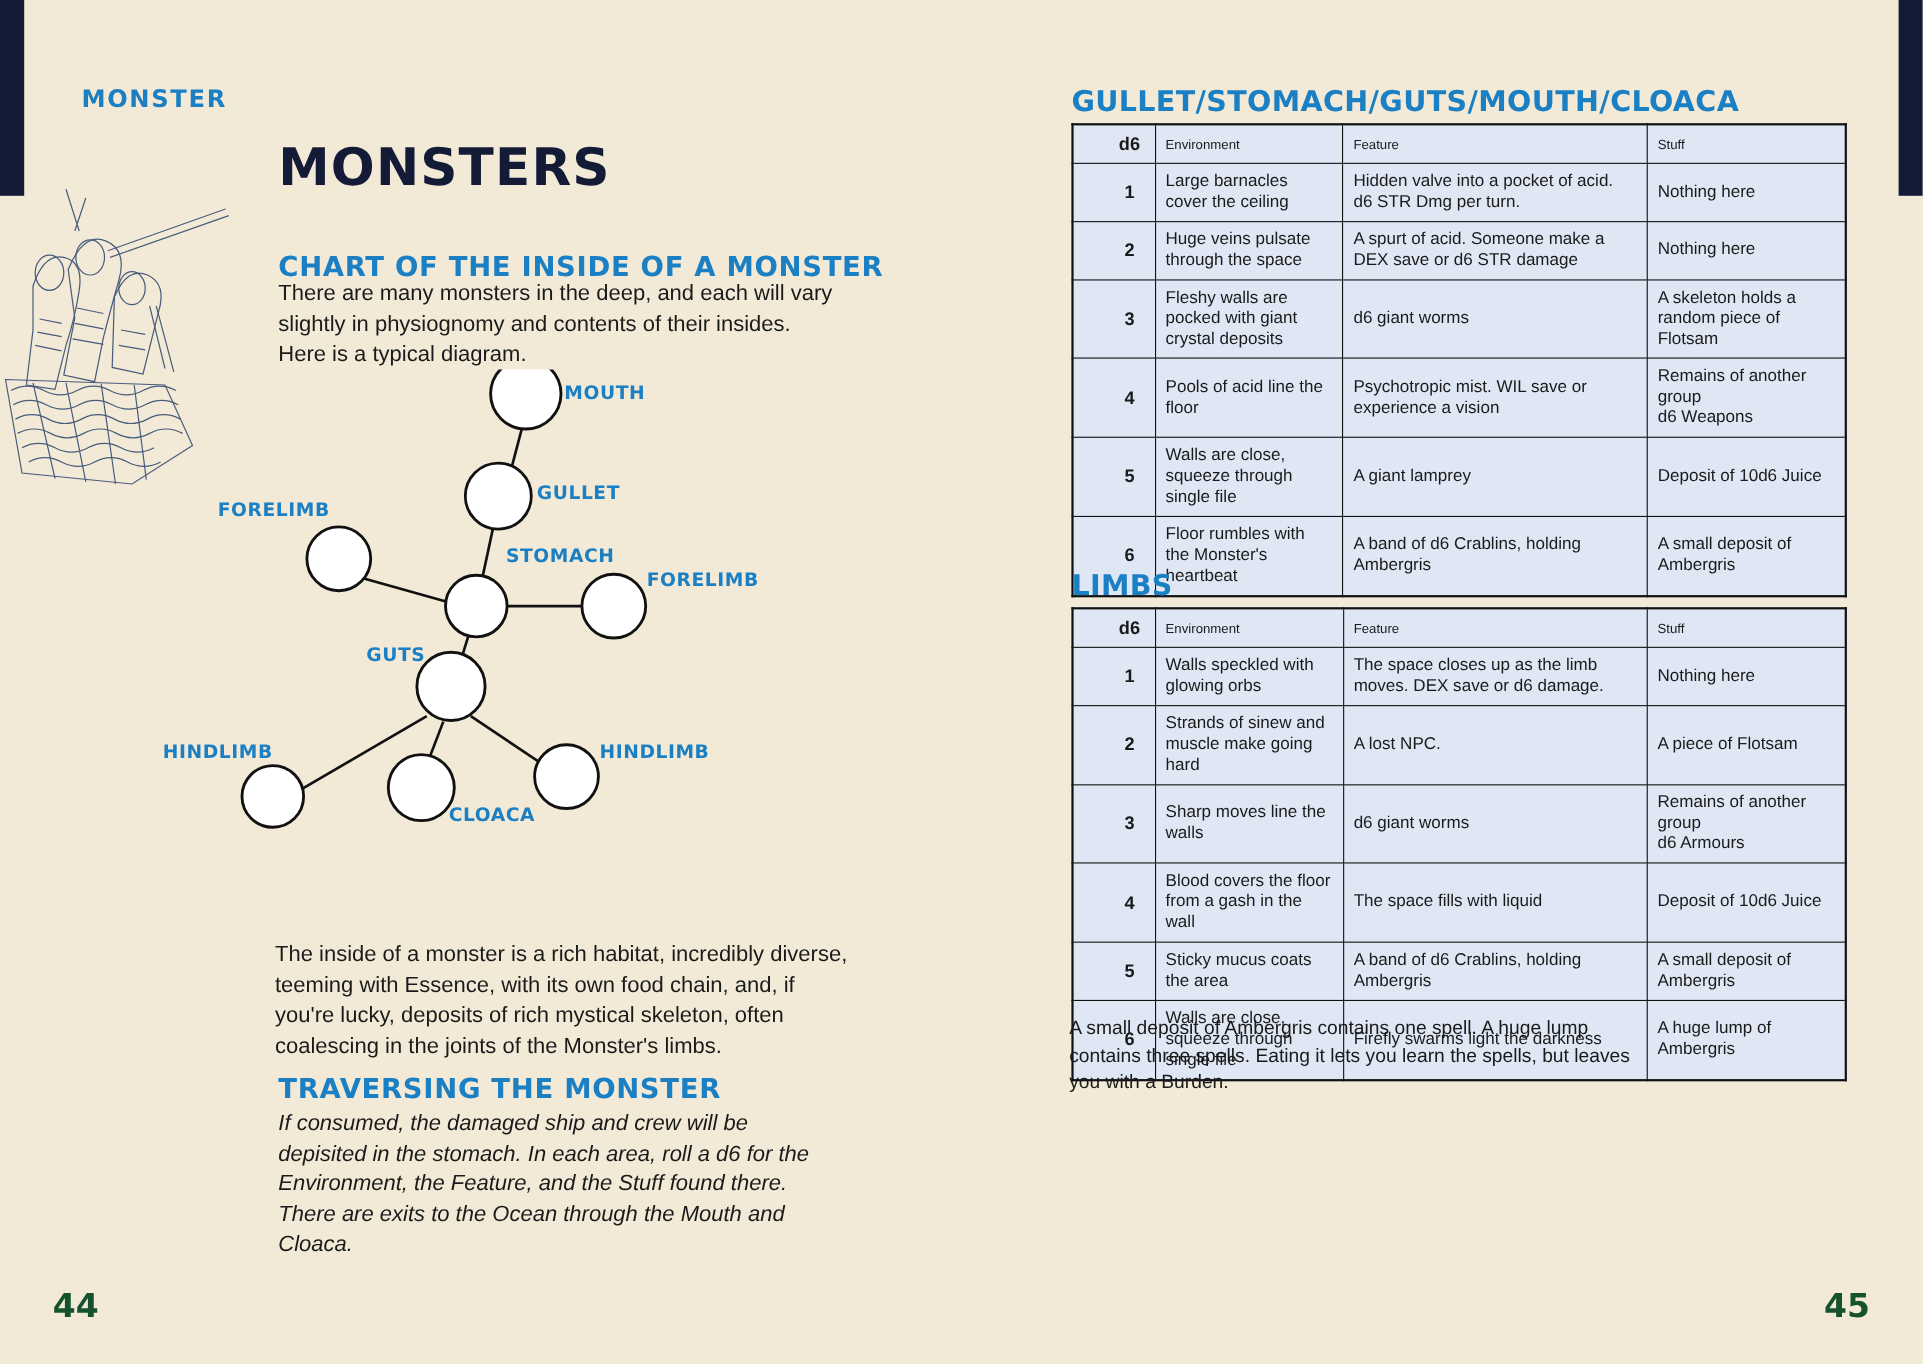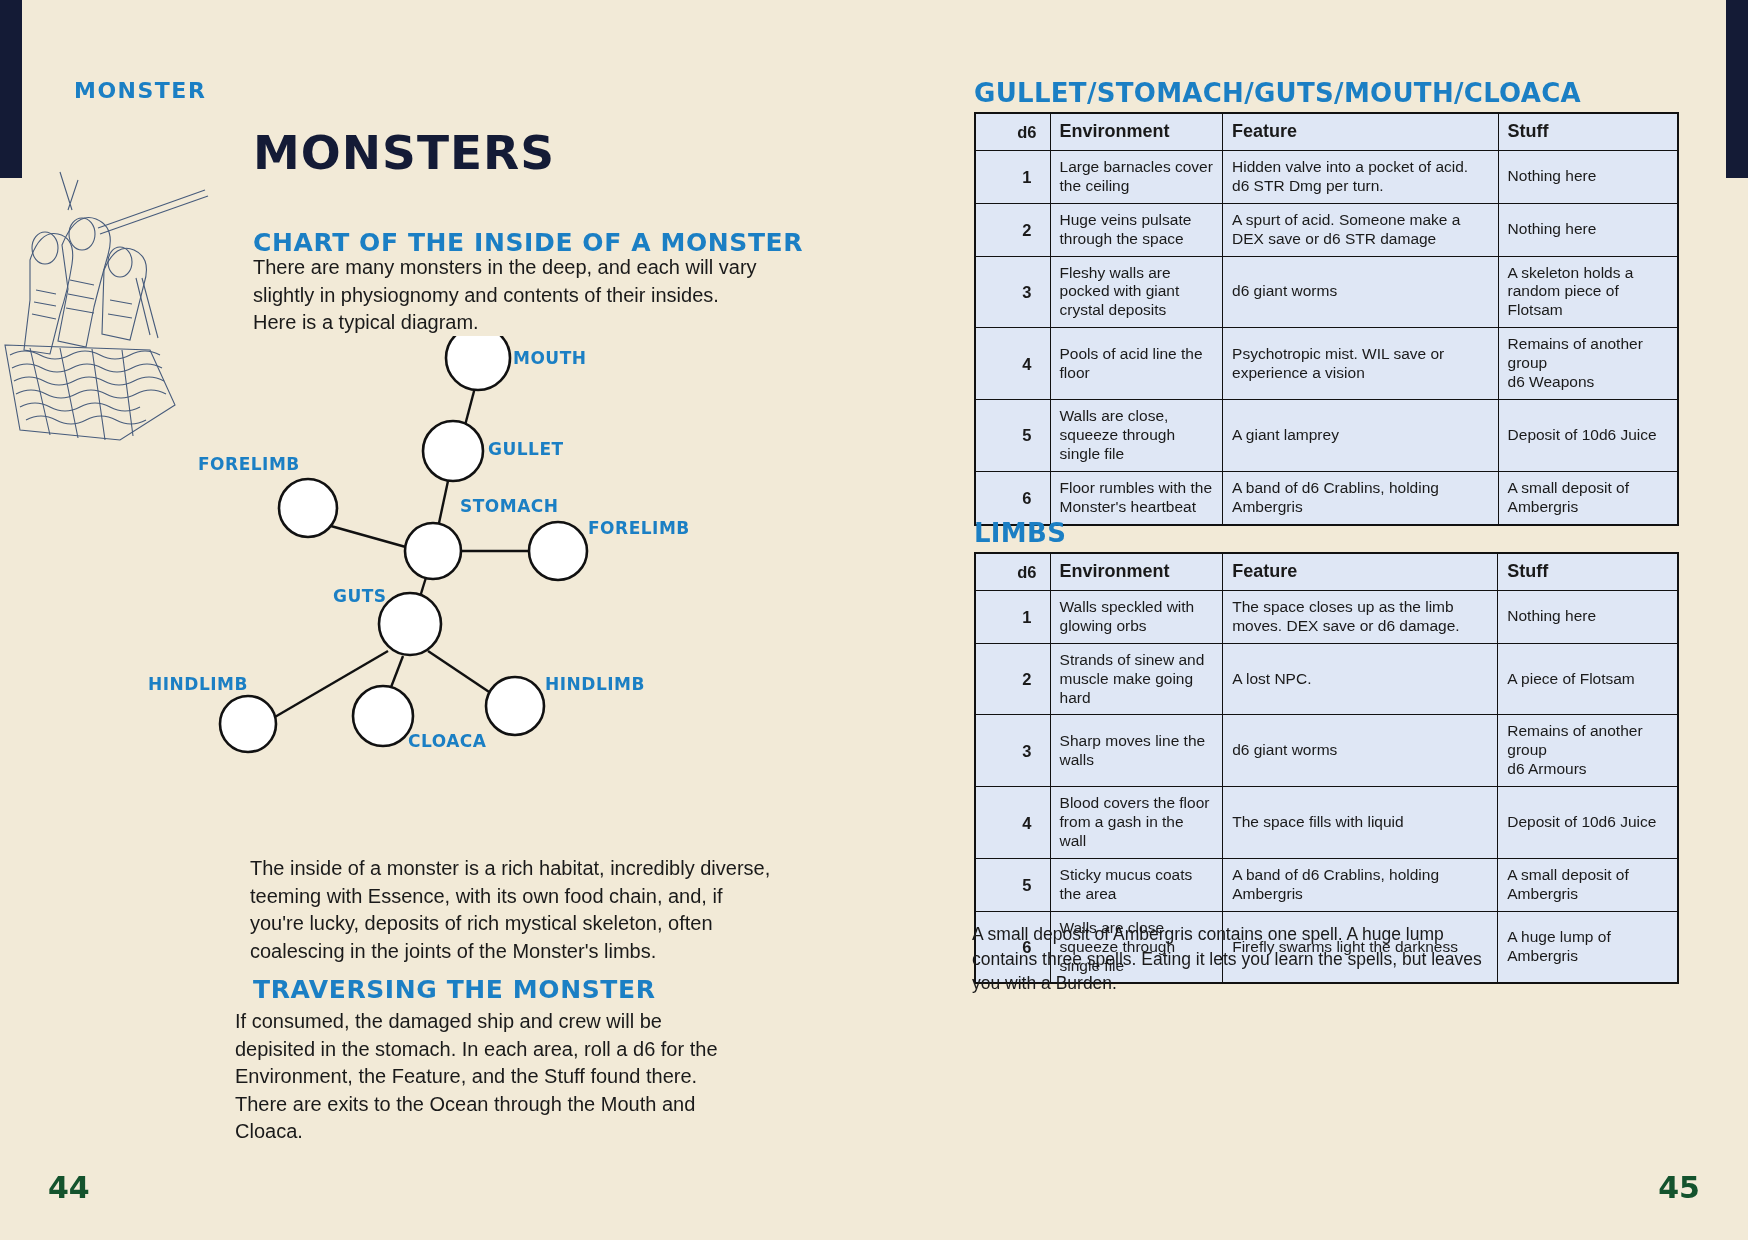--- a/index.html
+++ b/index.html
@@ -91,23 +91,24 @@
     width: 525px;
   }
   .sec-head-2 {
     position: absolute;
     left: 253px;
     top: 975px;
     font-size: 25px;
   }
   .para-3 {
     position: absolute;
-    left: 235px;
+    left: 253px;
     top: 1008px;
     width: 510px;
+    font-style: italic;
   }
   .page-num {
     position: absolute;
     bottom: 35px;
     font-size: 30px;
     font-weight: bold;
     color: #14532d;
     font-family: "DejaVu Sans", sans-serif;
   }
   .page-num.left { left: 48px; }
@@ -167,22 +168,22 @@
   table.t2 { left: 974px; top: 552px; }
   table.monster-table th,
   table.monster-table td {
     border: 1px solid #111;
     padding: 7px 9px;
     text-align: left;
     vertical-align: middle;
     line-height: 1.22;
   }
   table.monster-table th {
-    font-weight: bold;
-    font-size: 18px;
+    font-weight: normal;
+    font-size: 12px;
     background: #dfe7f5;
   }
   table.monster-table td.dcol,
   table.monster-table th.dcol {
     width: 28px;
     text-align: center;
     font-weight: bold;
     font-size: 16.5px;
     padding-left: 37px;
   }

